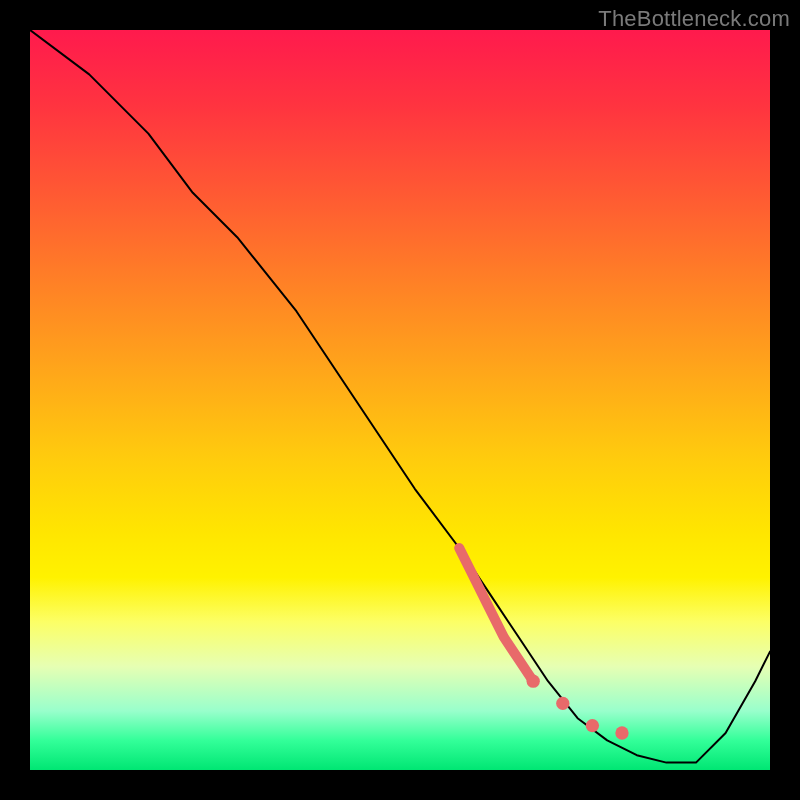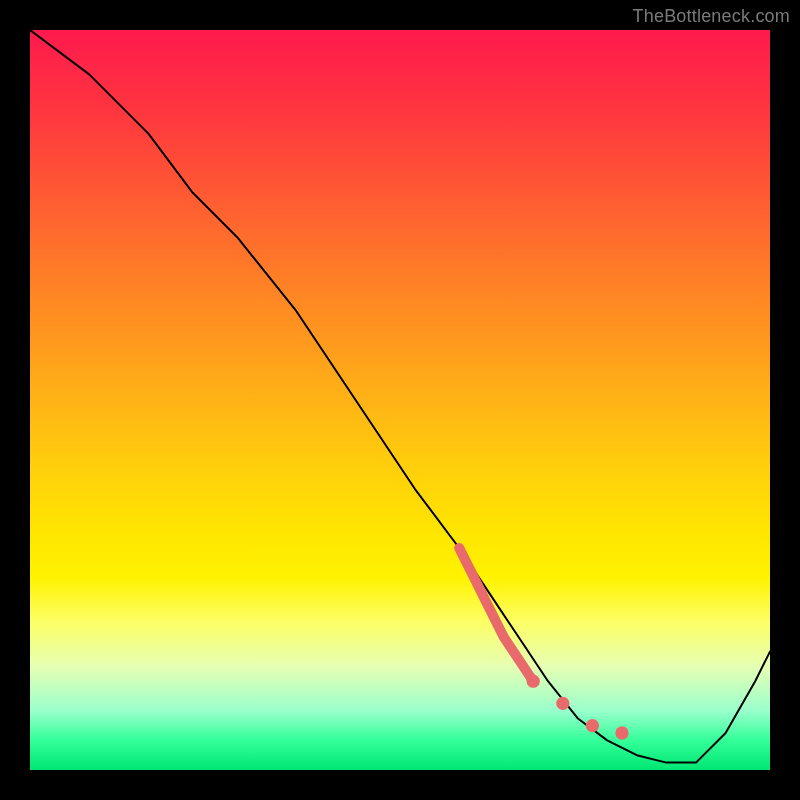--- a/index.html
+++ b/index.html
@@ -42,21 +42,21 @@
     left: 0;
     top: 0;
     width: 740px;
     height: 740px;
   }
   .watermark {
     position: absolute;
     top: 6px;
     right: 10px;
     color: #7a7a7a;
-    font-size: 18px;
+    font-size: 22px;
     font-weight: 500;
     letter-spacing: 0.2px;
   }
 </style>
 </head>
 <body>
 
 <div class="chart-wrap">
   <div class="watermark">TheBottleneck.com</div>
 

